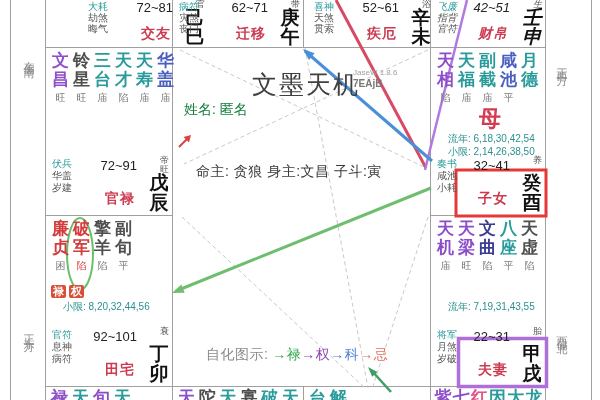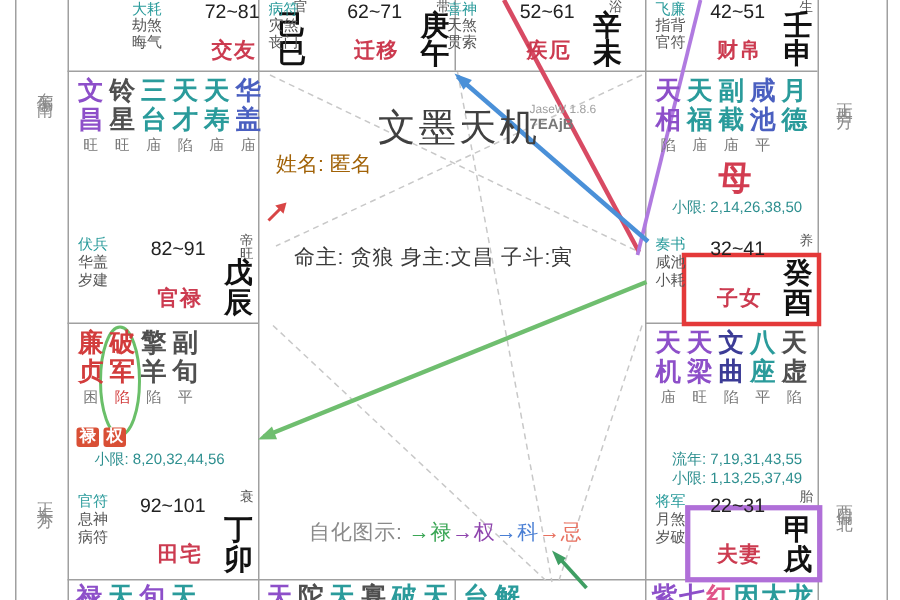--- a/index.html
+++ b/index.html
@@ -4,21 +4,21 @@
 <style>
   html,body{margin:0;padding:0;background:#fff;}
   .screen{position:relative;width:600px;height:400px;background:#fff;overflow:hidden;
           font-family:"Liberation Sans","DejaVu Sans",sans-serif;}
   svg.overlay{position:absolute;left:0;top:0;pointer-events:none;}
   .vlabel{position:absolute;writing-mode:vertical-rl;font-size:11px;color:#8a8a8a;letter-spacing:3px;}
   
   .ztitle{position:absolute;left:252px;top:68px;font-size:25px;color:#404040;letter-spacing:2px;}
   .wm1{position:absolute;left:353px;top:68px;font-size:8px;color:#a0a0a0;}
   .wm2{position:absolute;left:353px;top:78px;font-size:10px;color:#777;font-weight:700;}
-  .namerow{position:absolute;left:184px;top:101px;font-size:14px;color:#a16207;}
+  .namerow{position:absolute;left:184px;top:101px;font-size:14px;color:#15803d;}
   .bureau{position:absolute;left:299px;top:99px;font-size:15px;color:#3a3a3a;letter-spacing:1px;}
   .ming{position:absolute;left:196px;top:163px;font-size:14px;color:#3a3a3a;letter-spacing:0.5px;}
   .sihua{position:absolute;left:206px;top:346px;font-size:14px;}
   .sihua .lbl{color:#8a8a8a;}
   .sihua span{letter-spacing:0.5px;}
   
   .cell{position:absolute;}
   .stars{position:absolute;left:4px;top:3px;display:flex;}
   .star{width:21px;text-align:center;}
   .star .ch{display:block;font-size:17px;font-weight:700;line-height:19px;}
@@ -131,33 +131,33 @@
           <div>病符</div>
           <div>灾煞</div>
           <div>丧门</div>
         </div>
         <div class="age">62~71</div>
         <div class="pname">迁移</div>
         <div class="sheng" style="white-space: pre-line;">带</div>
         <div class="branch" style="white-space: pre-line;">庚
 午</div>
       </div>
-      <div class="cell toprow" style="left: 292px; width: 125px; top: 0px; height: 46px; text-decoration: underline;">
+      <div class="cell toprow" style="left: 308px; width: 125px; top: 0px; height: 46px; text-decoration: underline;">
         <div class="gods">
           <div>喜神</div>
           <div>天煞</div>
           <div>贯索</div>
         </div>
         <div class="age">52~61</div>
         <div class="pname">疾厄</div>
         <div class="sheng" style="white-space: pre-line;">浴</div>
         <div class="branch" style="white-space: pre-line;">辛
 未</div>
       </div>
-      <div class="cell toprow" style="left: 431px; width: 113px; top: 0px; height: 46px;">
+      <div class="cell toprow" style="left: 431px; width: 113px; top: 0px; height: 46px; font-style: italic;">
         <div class="gods">
           <div>飞廉</div>
           <div>指背</div>
           <div>官符</div>
         </div>
         <div class="age">42~51</div>
         <div class="pname">财帛</div>
         <div class="sheng" style="white-space: pre-line;">生</div>
         <div class="branch" style="white-space: pre-line;">壬
 申</div>
@@ -194,21 +194,21 @@
 盖</span>
             <span class="st">庙</span>
           </div>
         </div>
         <div class="bblk">
           <div class="gods">
             <div>伏兵</div>
             <div>华盖</div>
             <div>岁建</div>
           </div>
-          <div class="age">82~91</div>
+          <div class="age">72~91</div>
           <div class="pname">官禄</div>
           <div class="sheng" style="white-space: pre-line;">帝
 旺</div>
           <div class="branch" style="white-space: pre-line;">戊
 辰</div>
         </div>
       </div>
       <div class="cell" style="left: 431px; width: 113px; top: 48px; height: 166px;">
         <div class="stars">
           <div class="star">
@@ -232,20 +232,21 @@
             <span class="st">平</span>
           </div>
           <div class="star">
             <span class="ch c-teal" style="white-space: pre-line;">月
 德</span>
             <span class="st">&nbsp;</span>
           </div>
         </div>
         <div class="mu">母</div>
         <div class="nums">
+          <div>流年: 6,18,30,42,54</div>
           <div>小限: 2,14,26,38,50</div>
         </div>
         <div class="bblk">
           <div class="gods">
             <div>奏书</div>
             <div>咸池</div>
             <div>小耗</div>
           </div>
           <div class="age">32~41</div>
           <div class="pname">子女</div>
@@ -317,21 +318,20 @@
             <span class="st">平</span>
           </div>
           <div class="star">
             <span class="ch c-dark" style="white-space: pre-line;">天
 虚</span>
             <span class="st">陷</span>
           </div>
         </div>
         <div class="nums">
           <div>流年: 7,19,31,43,55</div>
-          <div>小限: 1,13,25,37,49</div>
         </div>
         <div class="bblk">
           <div class="gods">
             <div>将军</div>
             <div>月煞</div>
             <div>岁破</div>
           </div>
           <div class="age">22~31</div>
           <div class="pname">夫妻</div>
           <div class="sheng" style="white-space: pre-line;">胎</div>

